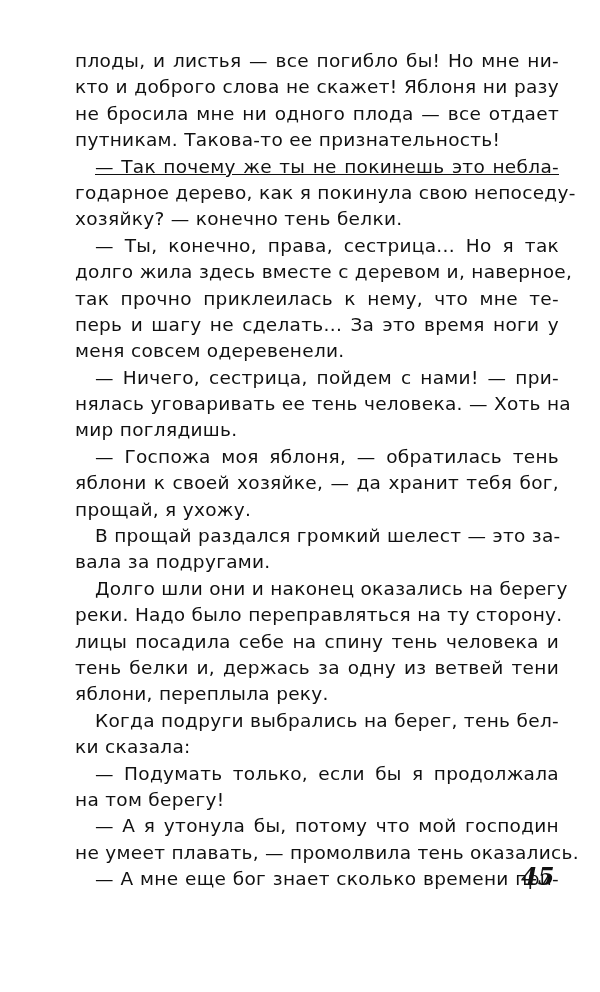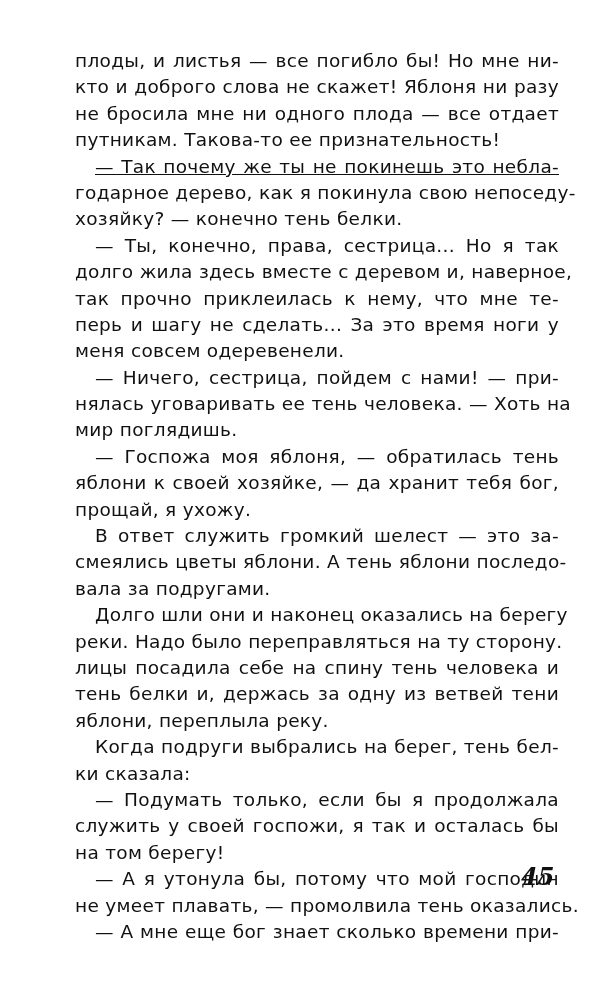--- a/index.html
+++ b/index.html
@@ -38,30 +38,28 @@
     <div class="line">долго жила здесь вместе с деревом и, наверное,</div>
     <div class="line">так прочно приклеилась к нему, что мне те-</div>
     <div class="line">перь и шагу не сделать... За это время ноги у</div>
     <div class="line last">меня совсем одеревенели.</div>
     <div class="line" style="padding-left: 20px;">— Ничего, сестрица, пойдем с нами! — при-</div>
     <div class="line">нялась уговаривать ее тень человека. — Хоть на</div>
     <div class="line last">мир поглядишь.</div>
     <div class="line" style="padding-left: 20px;">— Госпожа моя яблоня, — обратилась  тень</div>
     <div class="line">яблони к своей хозяйке, — да хранит тебя бог,</div>
     <div class="line last">прощай, я ухожу.</div>
-    <div class="line" style="padding-left: 20px;">В ответ служить громкий шелест — это за-</div>
-    <div class="line">смеялись цветы яблони. А тень яблони последо-</div>
+    <div class="line" style="padding-left: 20px;">В прощай раздался громкий шелест — это за-</div>
     <div class="line last">вала за подругами.</div>
     <div class="line" style="padding-left: 20px;">Долго шли они и наконец оказались на берегу</div>
     <div class="line">реки. Надо было переправляться на ту сторону.</div>
     <div class="line">лицы посадила себе на спину тень человека и</div>
     <div class="line">тень белки и, держась за одну из ветвей тени</div>
     <div class="line last">яблони, переплыла реку.</div>
     <div class="line" style="padding-left: 20px;">Когда подруги выбрались на берег, тень бел-</div>
     <div class="line last">ки сказала:</div>
     <div class="line" style="padding-left: 20px;">— Подумать только, если бы я продолжала</div>
-    <div class="line">служить у своей госпожи, я так и осталась бы</div>
     <div class="line last">на том берегу!</div>
     <div class="line" style="padding-left: 20px;">— А я утонула бы, потому что мой господин</div>
     <div class="line">не умеет плавать, — промолвила тень оказались.</div>
     <div class="line" style="padding-left: 20px;">— А мне еще бог знает сколько времени при-</div>
   </div>
 <div class="page-number">45</div>
 
 </body></html>

